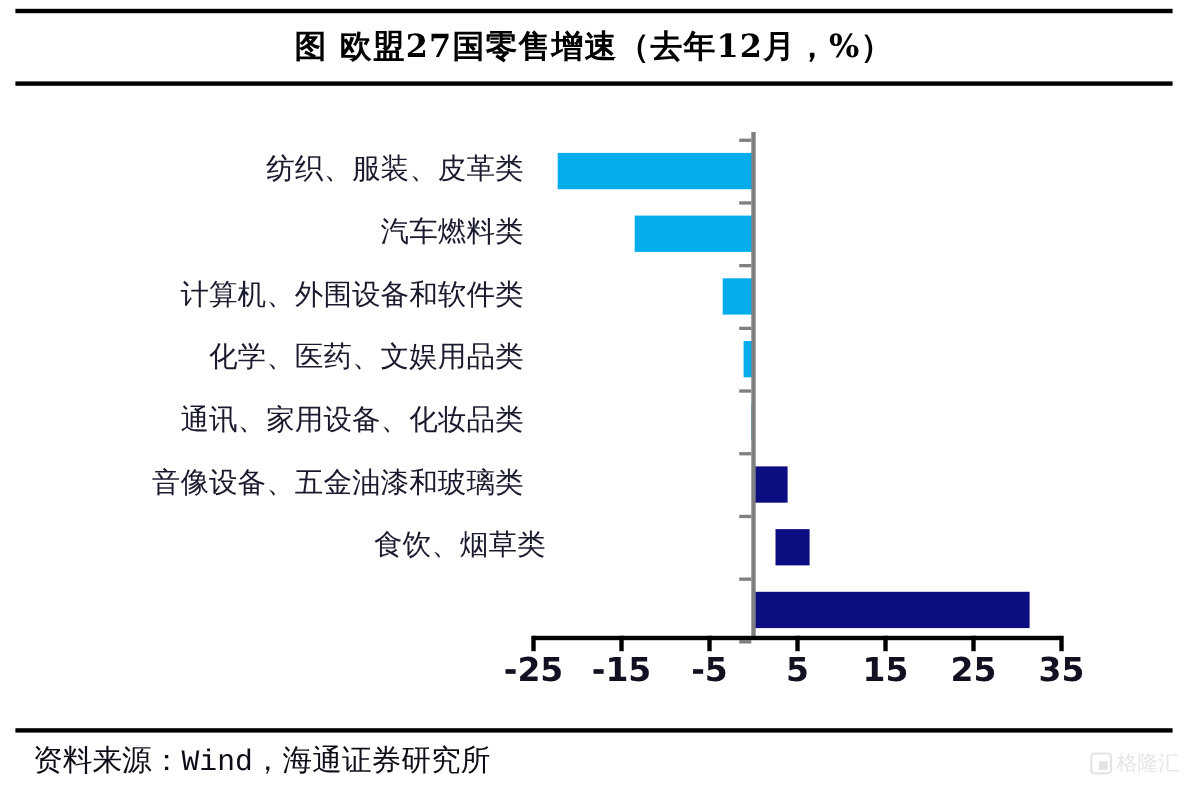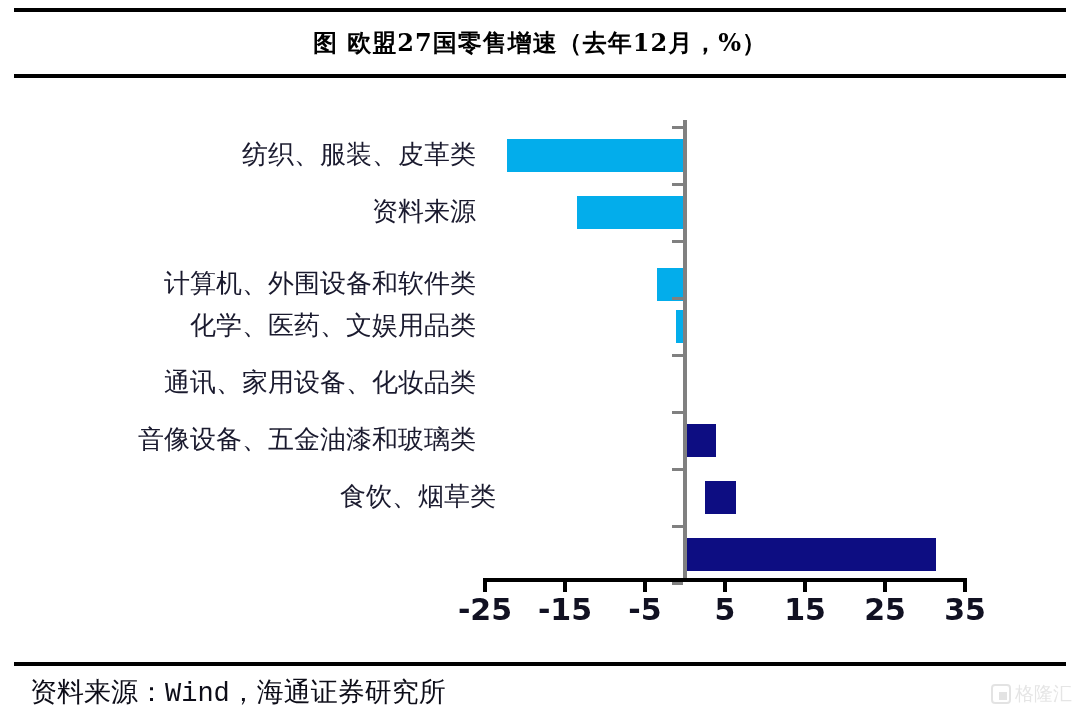--- a/index.html
+++ b/index.html
@@ -44,21 +44,21 @@
     position: absolute;
     left: 14px;
     top: 14px;
     width: 1052px;
     height: 58px;
     display: flex;
     align-items: center;
     justify-content: center;
     font-family: "DejaVu Serif", "Liberation Serif", serif;
     font-weight: bold;
-    font-size: 24px;
+    font-size: 29px;
     letter-spacing: 1px;
     white-space: nowrap;
     color: #000000;
   }
 
   
   .plot {
     position: absolute;
     left: 0;
     top: 120px;
@@ -212,24 +212,24 @@
   <div class="chart-title">图  欧盟27国零售增速（去年12月，%）</div>
   <div class="title-rule-bottom"></div>
 
   <div class="plot">
     <div class="rows" id="rows">
         <div class="row" style="top: 0px;">
           <div class="cat-label">纺织、服装、皮革类</div>
           <div class="bar neg" title="-22.3%" style="width: 178.4px; left: 506.6px;"></div>
         </div>
         <div class="row" style="top: 57px;">
-          <div class="cat-label">资料来源</div>
+          <div class="cat-label">汽车燃料类</div>
           <div class="bar neg" title="-13.5%" style="width: 108px; left: 577px;"></div>
         </div>
-        <div class="row" style="top: 129px;">
+        <div class="row" style="top: 114px;">
           <div class="cat-label">计算机、外围设备和软件类</div>
           <div class="bar neg" title="-3.5%" style="width: 28px; left: 657px;"></div>
         </div>
         <div class="row" style="top: 171px;">
           <div class="cat-label">化学、医药、文娱用品类</div>
           <div class="bar neg" title="-1.1%" style="width: 8.8px; left: 676.2px;"></div>
         </div>
         <div class="row" style="top: 228px;">
           <div class="cat-label">通讯、家用设备、化妆品类</div>
           <div class="bar neg" title="-0.3%" style="width: 2.4px; left: 682.6px;"></div>

